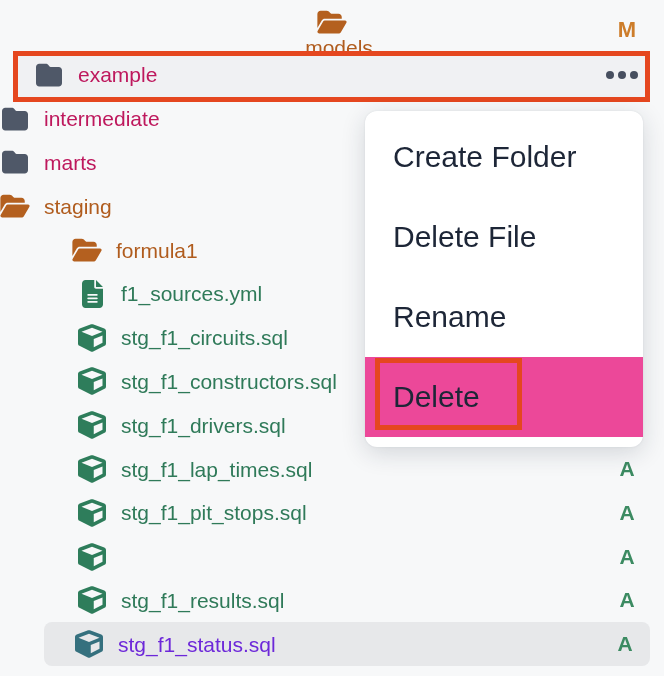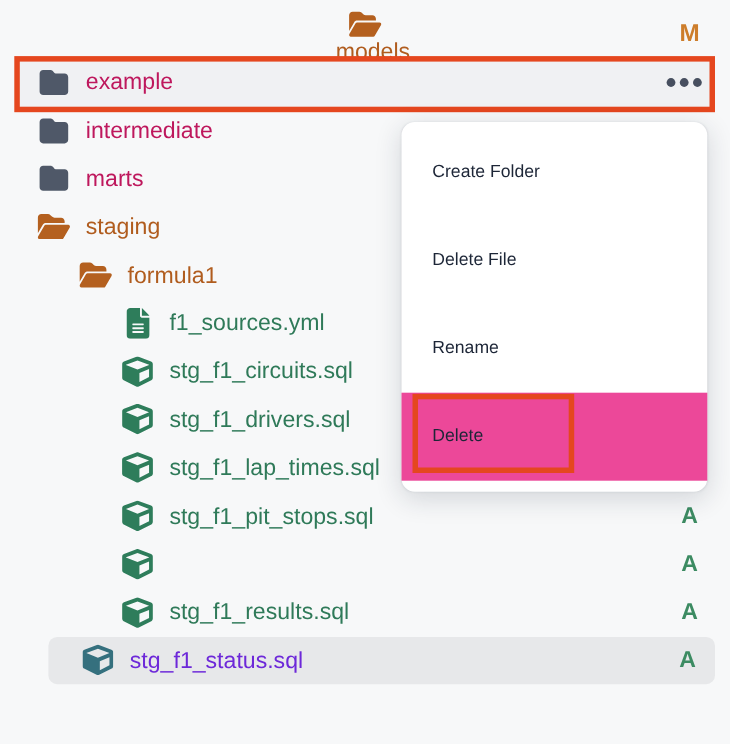--- a/index.html
+++ b/index.html
@@ -13,23 +13,23 @@
   .tree{padding-top:7px;position:relative;}
   .row{
     height:43.8px;
     display:flex;align-items:center;
     position:relative;
     box-sizing:border-box;
     cursor:pointer;
   }
   .row.first{height:46px;flex-direction:column;}
   .lv0{padding-left:14px;}
-  .lv1{padding-left:34px;}
+  .lv1{}
   .lv2{padding-left:72px;}
-  .lv3{padding-left:110px;}
+  .lv3{padding-left:77px;}
   .icon{
     width:30px;height:30px;
     display:flex;align-items:center;justify-content:center;
     margin-right:14px;flex:none;
   }
   .label{font-size:21px;line-height:1;white-space:nowrap;}
   .folder-open .icon svg{fill:#b4601f;}
   .folder-open .label{color:#b05c1e;}
   .folder-closed .icon svg{fill:#4f5868;}
   .folder-closed .label{color:#be185d;}
@@ -71,21 +71,21 @@
   .menu{
     position:absolute;left:365px;top:111px;width:278px;
     background:#ffffff;border-radius:12px;
     box-shadow:0 6px 24px rgba(25,39,57,0.16), 0 0 2px rgba(25,39,57,0.10);
     padding:6px 0 10px 0;
     z-index:5;
   }
   .menu-item{
     height:80px;display:flex;align-items:center;
     padding-left:28px;
-    font-size:16px;color:#1d2637;cursor:pointer;
+    font-size:30px;color:#1d2637;cursor:pointer;
   }
   .menu-item.highlight{background:#ec4899;}
 
   .annotation{
     position:absolute;border:5px solid #e5471f;
     box-sizing:border-box;pointer-events:none;
   }
   .ann-example{left:13px;top:51px;width:637px;height:51px;z-index:4;}
   .ann-delete{left:375px;top:358px;width:147px;height:72px;z-index:6;}
 </style>
@@ -165,20 +165,28 @@
 
   <div class="row file lv3">
     <span class="icon">
       <svg width="28" height="28" viewBox="0 0 512 512">
           <path d="M239.1 6.3l-208 78c-18.7 7-31.1 25-31.1 45v225.1c0 18.2 10.3 34.8 26.5 42.9l208 104c13.5 6.8 29.4 6.8 42.9 0l208-104c16.3-8.1 26.5-24.8 26.5-42.9V129.3c0-20-12.4-37.9-31.1-44.9l-208-78C262 2.2 250 2.2 239.1 6.3zM256 68.4l192 72v1.1l-192 78-192-78v-1.1l192-72zm32 356V275.5l160-65v133.9l-160 80z"></path>
         </svg>
     </span>
     <span class="label">stg_f1_circuits.sql</span>
   </div>
 
+  <div class="row file lv3">
+    <span class="icon">
+      <svg width="28" height="28" viewBox="0 0 512 512">
+          <path d="M239.1 6.3l-208 78c-18.7 7-31.1 25-31.1 45v225.1c0 18.2 10.3 34.8 26.5 42.9l208 104c13.5 6.8 29.4 6.8 42.9 0l208-104c16.3-8.1 26.5-24.8 26.5-42.9V129.3c0-20-12.4-37.9-31.1-44.9l-208-78C262 2.2 250 2.2 239.1 6.3zM256 68.4l192 72v1.1l-192 78-192-78v-1.1l192-72zm32 356V275.5l160-65v133.9l-160 80z"></path>
+        </svg>
+    </span>
+    <span class="label">stg_f1_constructors.sql</span>
+  </div>
 
   <div class="row file lv3">
     <span class="icon">
       <svg width="28" height="28" viewBox="0 0 512 512">
           <path d="M239.1 6.3l-208 78c-18.7 7-31.1 25-31.1 45v225.1c0 18.2 10.3 34.8 26.5 42.9l208 104c13.5 6.8 29.4 6.8 42.9 0l208-104c16.3-8.1 26.5-24.8 26.5-42.9V129.3c0-20-12.4-37.9-31.1-44.9l-208-78C262 2.2 250 2.2 239.1 6.3zM256 68.4l192 72v1.1l-192 78-192-78v-1.1l192-72zm32 356V275.5l160-65v133.9l-160 80z"></path>
         </svg>
     </span>
     <span class="label">stg_f1_drivers.sql</span>
   </div>
 

